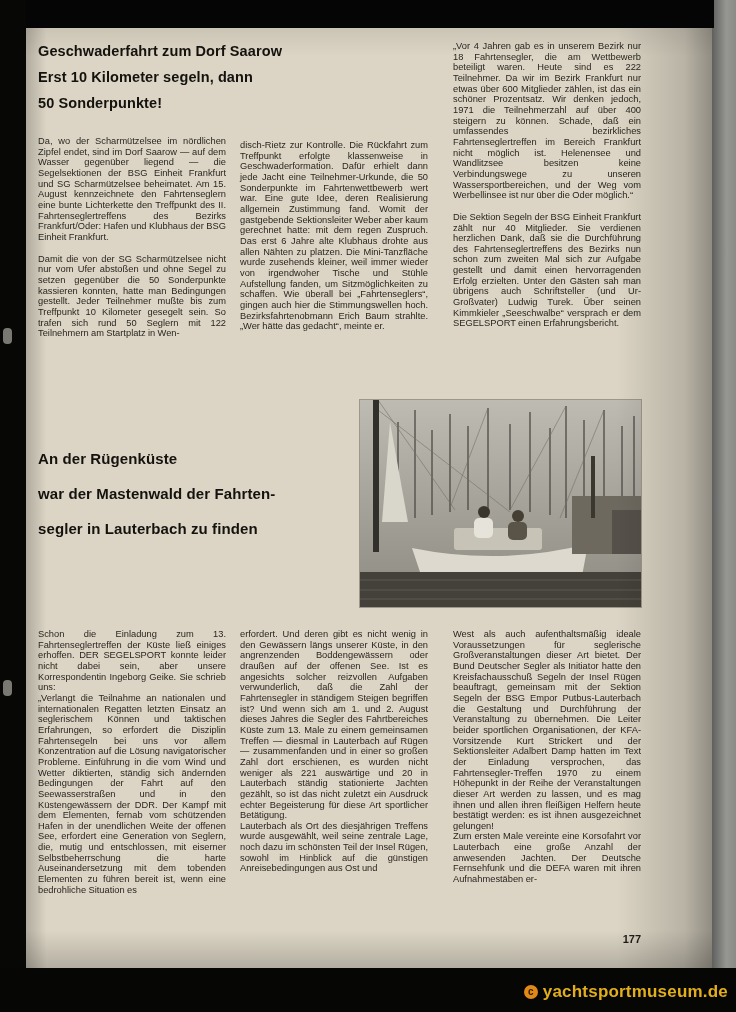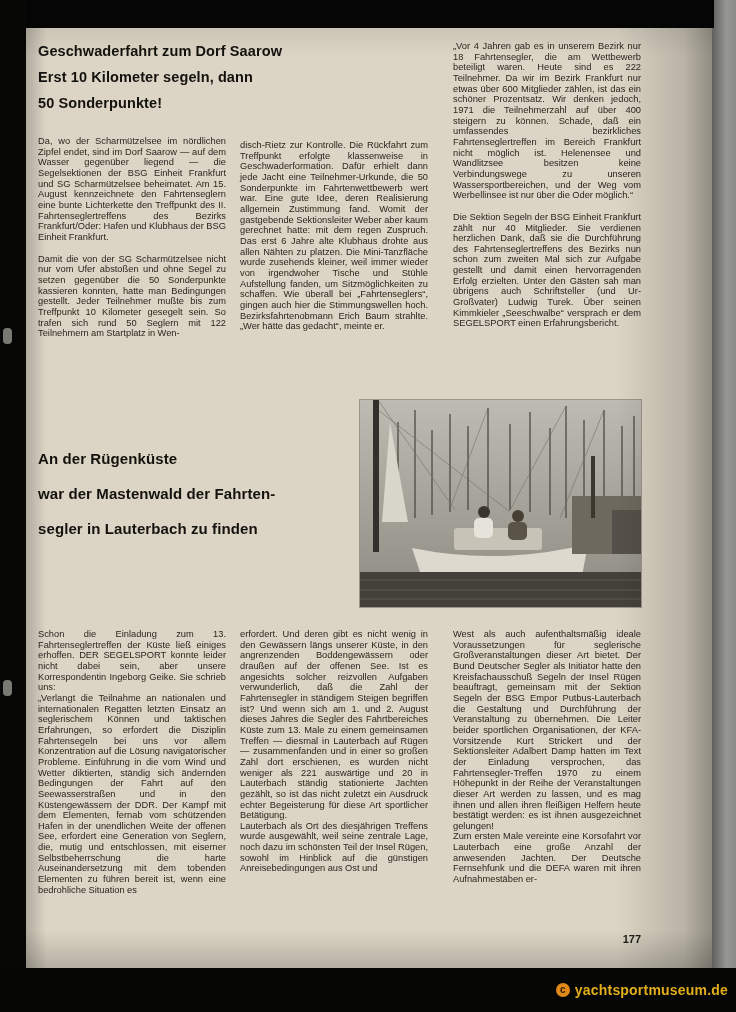--- a/index.html
+++ b/index.html
@@ -54,21 +54,21 @@
 
   
   .page-number { left:560px; top:905px; width:55px; text-align:right;
                  font-weight:bold; font-size:11px; color:#201d17; }
 
   
   .watermark { position:absolute; right:8px; top:14px; display:flex; align-items:center; gap:5px; }
   .wm-icon { display:inline-flex; align-items:center; justify-content:center;
              width:14px; height:14px; border-radius:50%; background:#e08818;
              color:#2a1c05; font-size:10px; font-weight:bold; line-height:14px; }
-  .wm-text { color:#e2ae1c; font-size:14px; font-weight:bold; letter-spacing:.2px;
+  .wm-text { color:#e2ae1c; font-size:17px; font-weight:bold; letter-spacing:.2px;
              font-family:"Liberation Sans", sans-serif; }
 </style>
 </head>
 <body>
 
 <div class="scan">
 
   <div class="strip-right"></div>
   <div class="strip-top"></div>
   <div class="strip-left">

